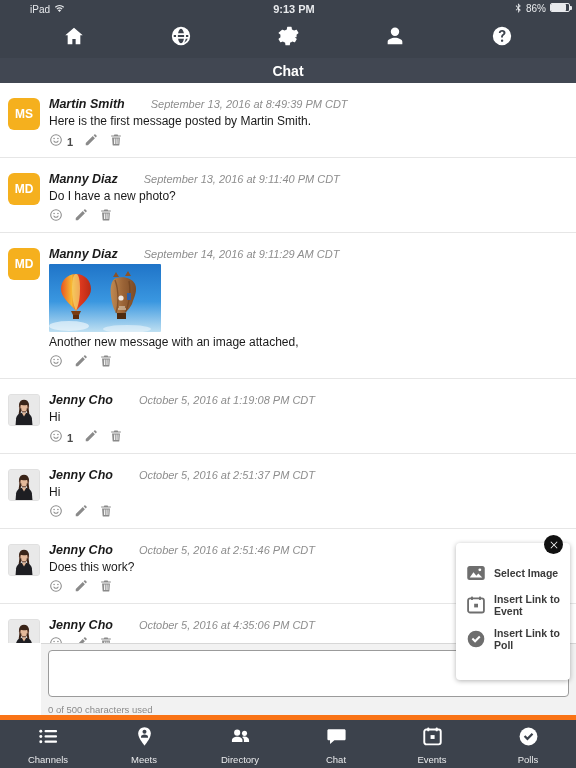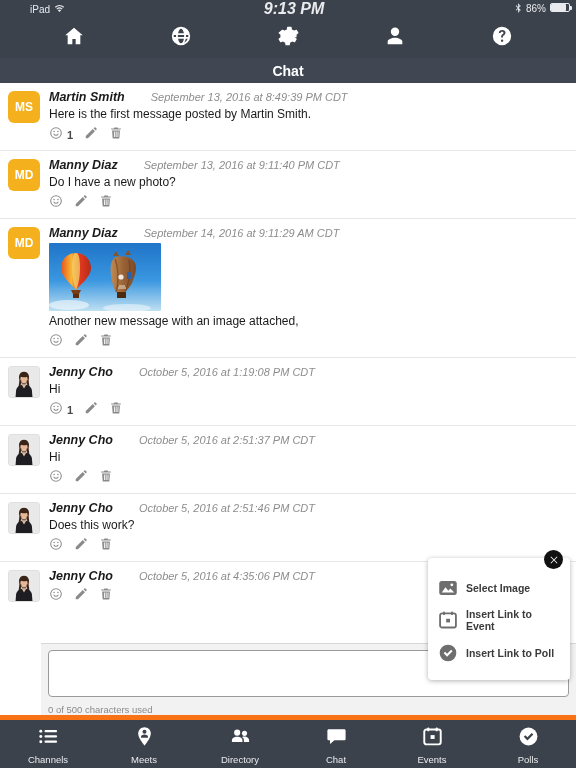--- a/index.html
+++ b/index.html
@@ -13,21 +13,21 @@
 
   
   .statusbar {
     height: 18px; background: #3c424c; color: #e8eaed;
     display: flex; align-items: center; padding: 0 6px;
     font-size: 10px; position: relative;
   }
   .sb-left { display: flex; align-items: center; gap: 4px; margin-left: 24px; }
   .sb-center {
     position: absolute; left: 12px; right: 0; text-align: center;
-    font-size: 16px; font-weight: bold; pointer-events: none; font-style: italic;
+    font-size: 11px; font-weight: bold; pointer-events: none;
   }
   .sb-right {
     margin-left: auto; display: flex; align-items: flex-start; gap: 4px;
     position: relative; z-index: 2;
   }
   .batt {
     width: 20px; height: 9px; border: 1px solid #e8eaed; border-radius: 2px;
     position: relative; display: inline-block;
   }
   .batt::after {
@@ -57,21 +57,21 @@
     display: flex; align-items: center; justify-content: center;
     font-size: 14px; font-weight: bold;
   }
 
   
   .msglist {
     position: absolute; top: 83px; left: 0; right: 0; bottom: 125px;
     background: #ffffff; overflow: hidden;
   }
   .msg {
-    display: flex; padding: 7px 8px 0 8px;
+    display: flex; padding: 14px 8px 0 8px;
     border-bottom: 1px solid #e6e6e6;
   }
   .msg:last-child { border-bottom: none; }
 
   .avatar {
     width: 32px; height: 32px; border-radius: 6px; flex: 0 0 32px;
     display: flex; align-items: center; justify-content: center;
     color: #ffffff; font-size: 12px; font-weight: bold;
     margin-right: 9px; margin-top: 1px;
   }
@@ -110,24 +110,24 @@
   .composer textarea {
     width: 100%; height: 47px; resize: none;
     border: 1px solid #9b9b9b; border-radius: 4px; background: #fff;
     font-family: "Liberation Sans", sans-serif; font-size: 12px;
     padding: 5px 7px; outline: none; color: #222;
   }
   .charcount { font-size: 9.5px; color: #8a8a8a; margin-top: 3px; }
 
   
   .popup {
-    position: absolute; right: 6px; bottom: 88px; width: 142px;
+    position: absolute; right: 6px; bottom: 88px; width: 114px;
     background: #ffffff; border-radius: 4px;
     box-shadow: 0 1px 5px rgba(0,0,0,.30);
-    padding: 14px 0 12px 0; z-index: 20;
+    padding: 14px 0 24px 0; z-index: 20;
   }
   .popup-close {
     position: absolute; top: -8px; right: 7px; width: 19px; height: 19px;
     border-radius: 50%; background: #111; cursor: pointer;
     display: flex; align-items: center; justify-content: center;
   }
   .popup-close svg { fill: #fff; }
   .popitem {
     display: flex; align-items: center; gap: 8px;
     padding: 5px 9px; cursor: pointer;

